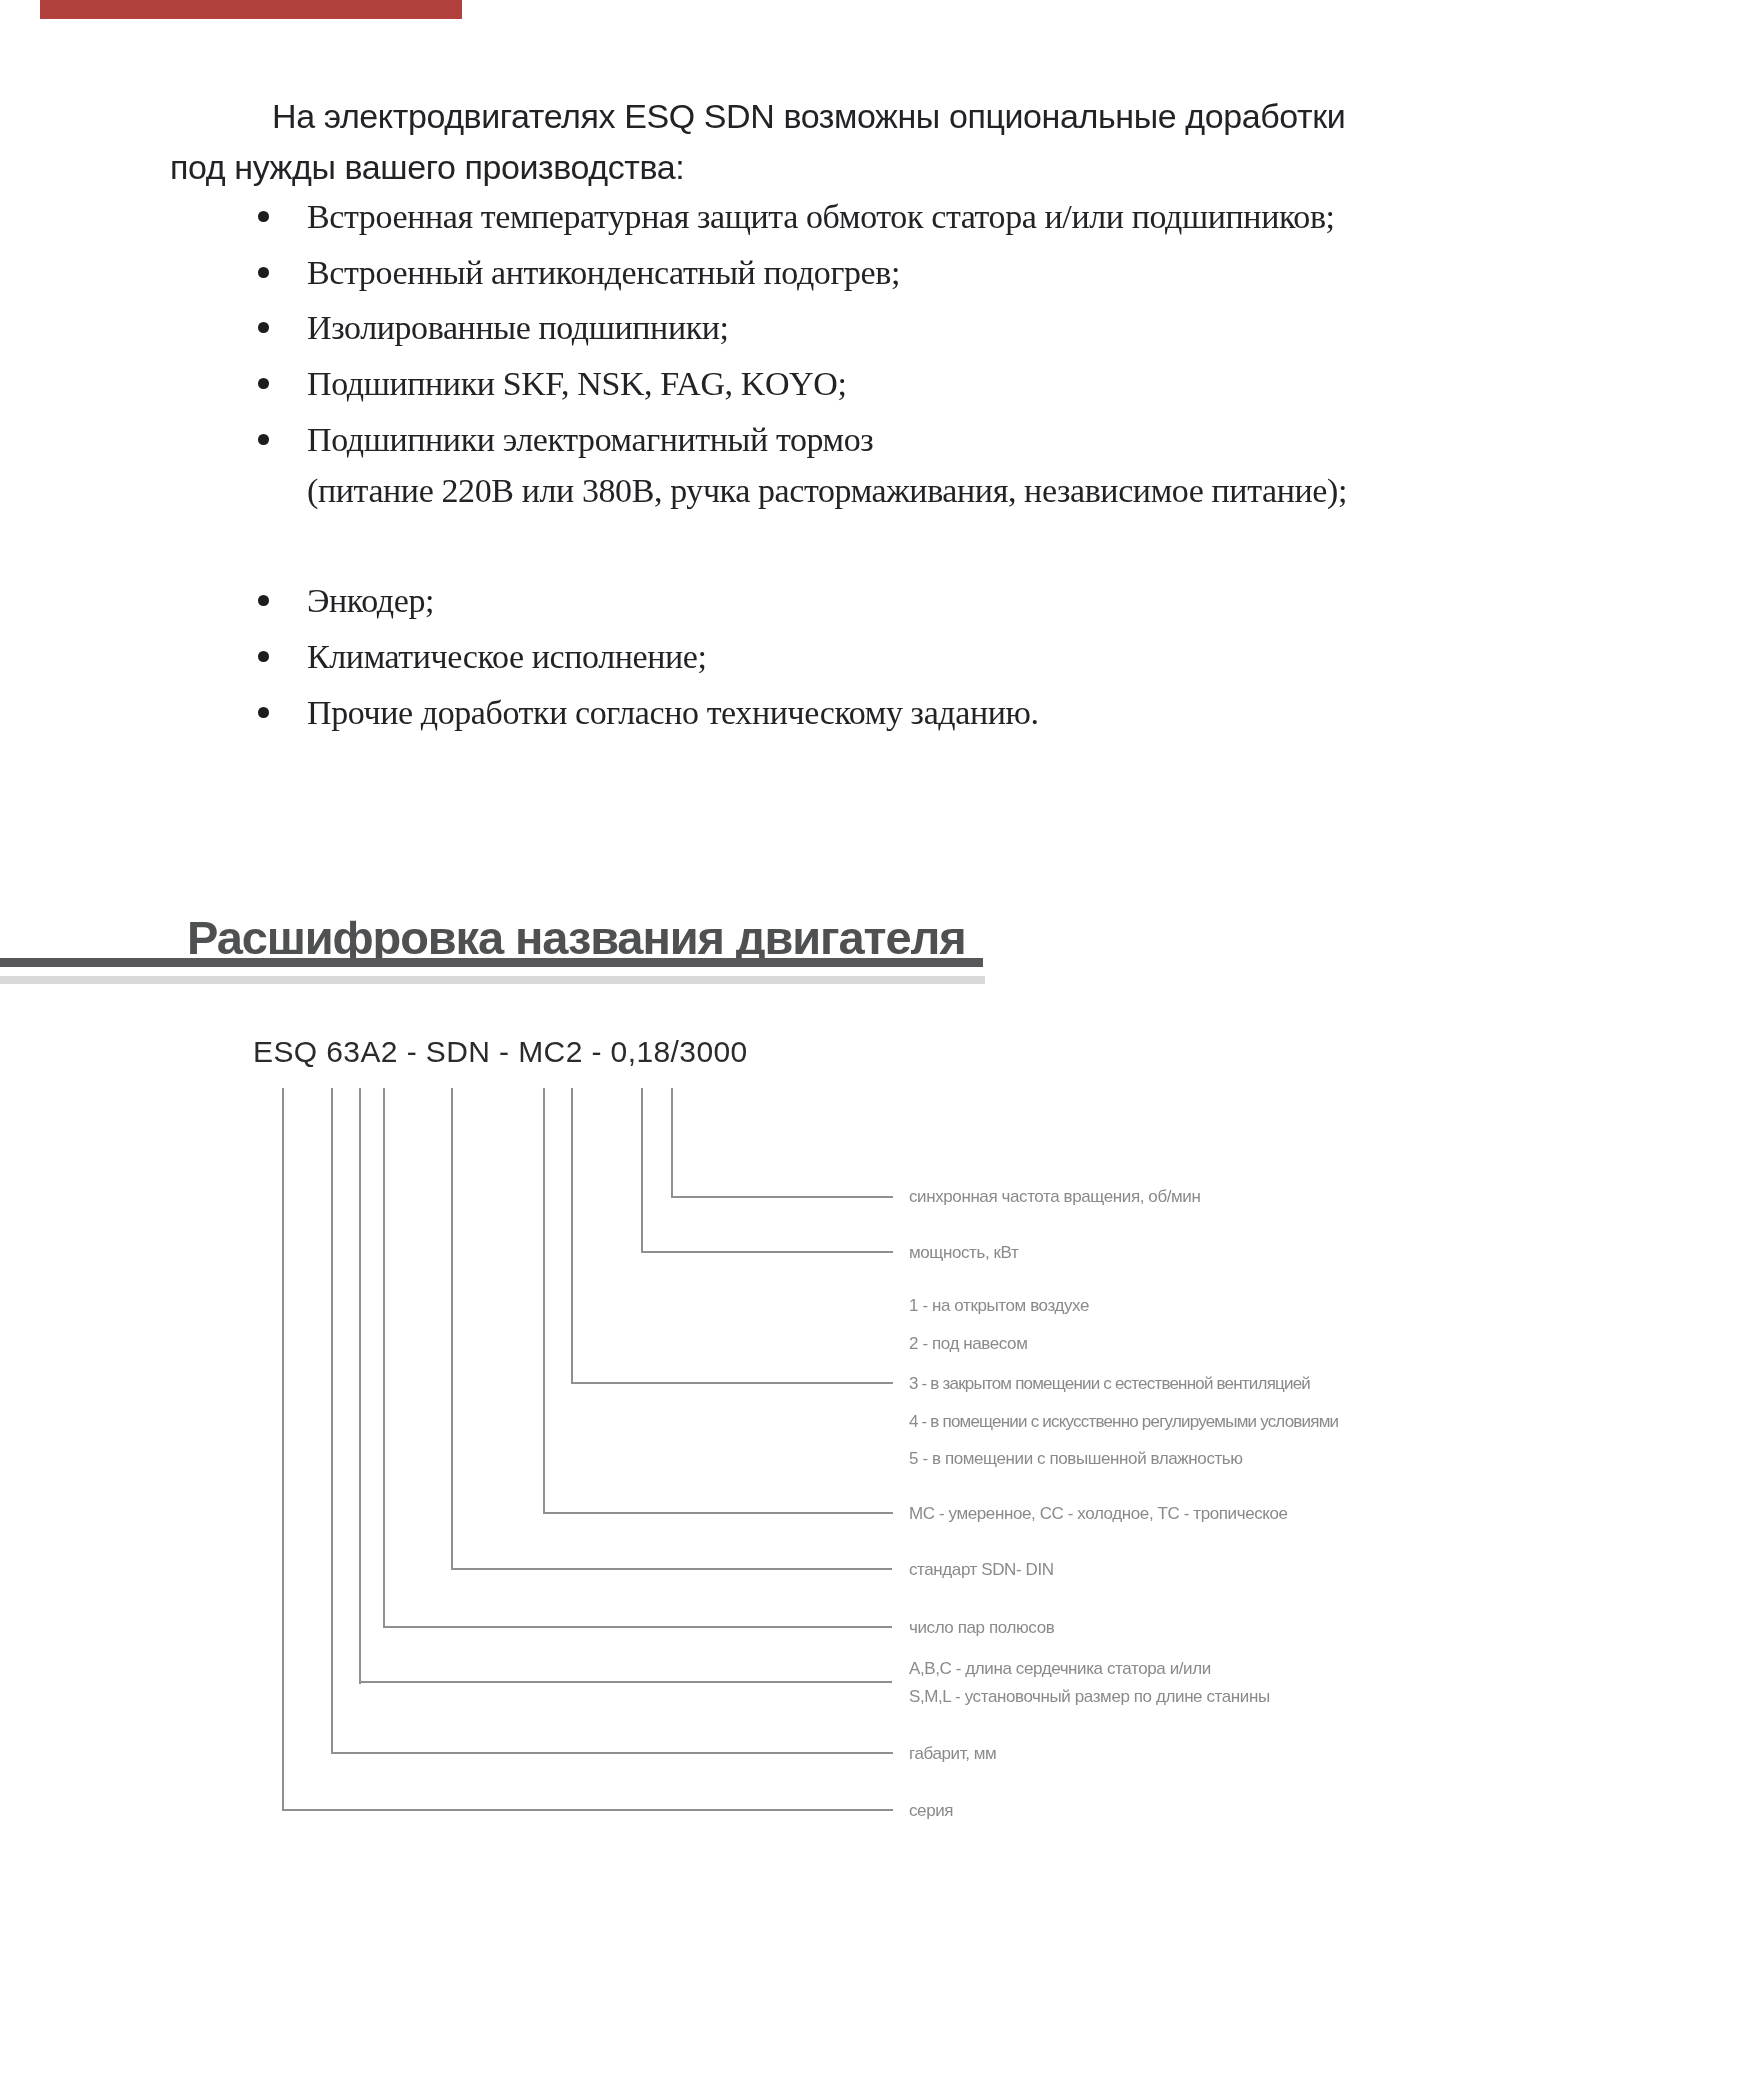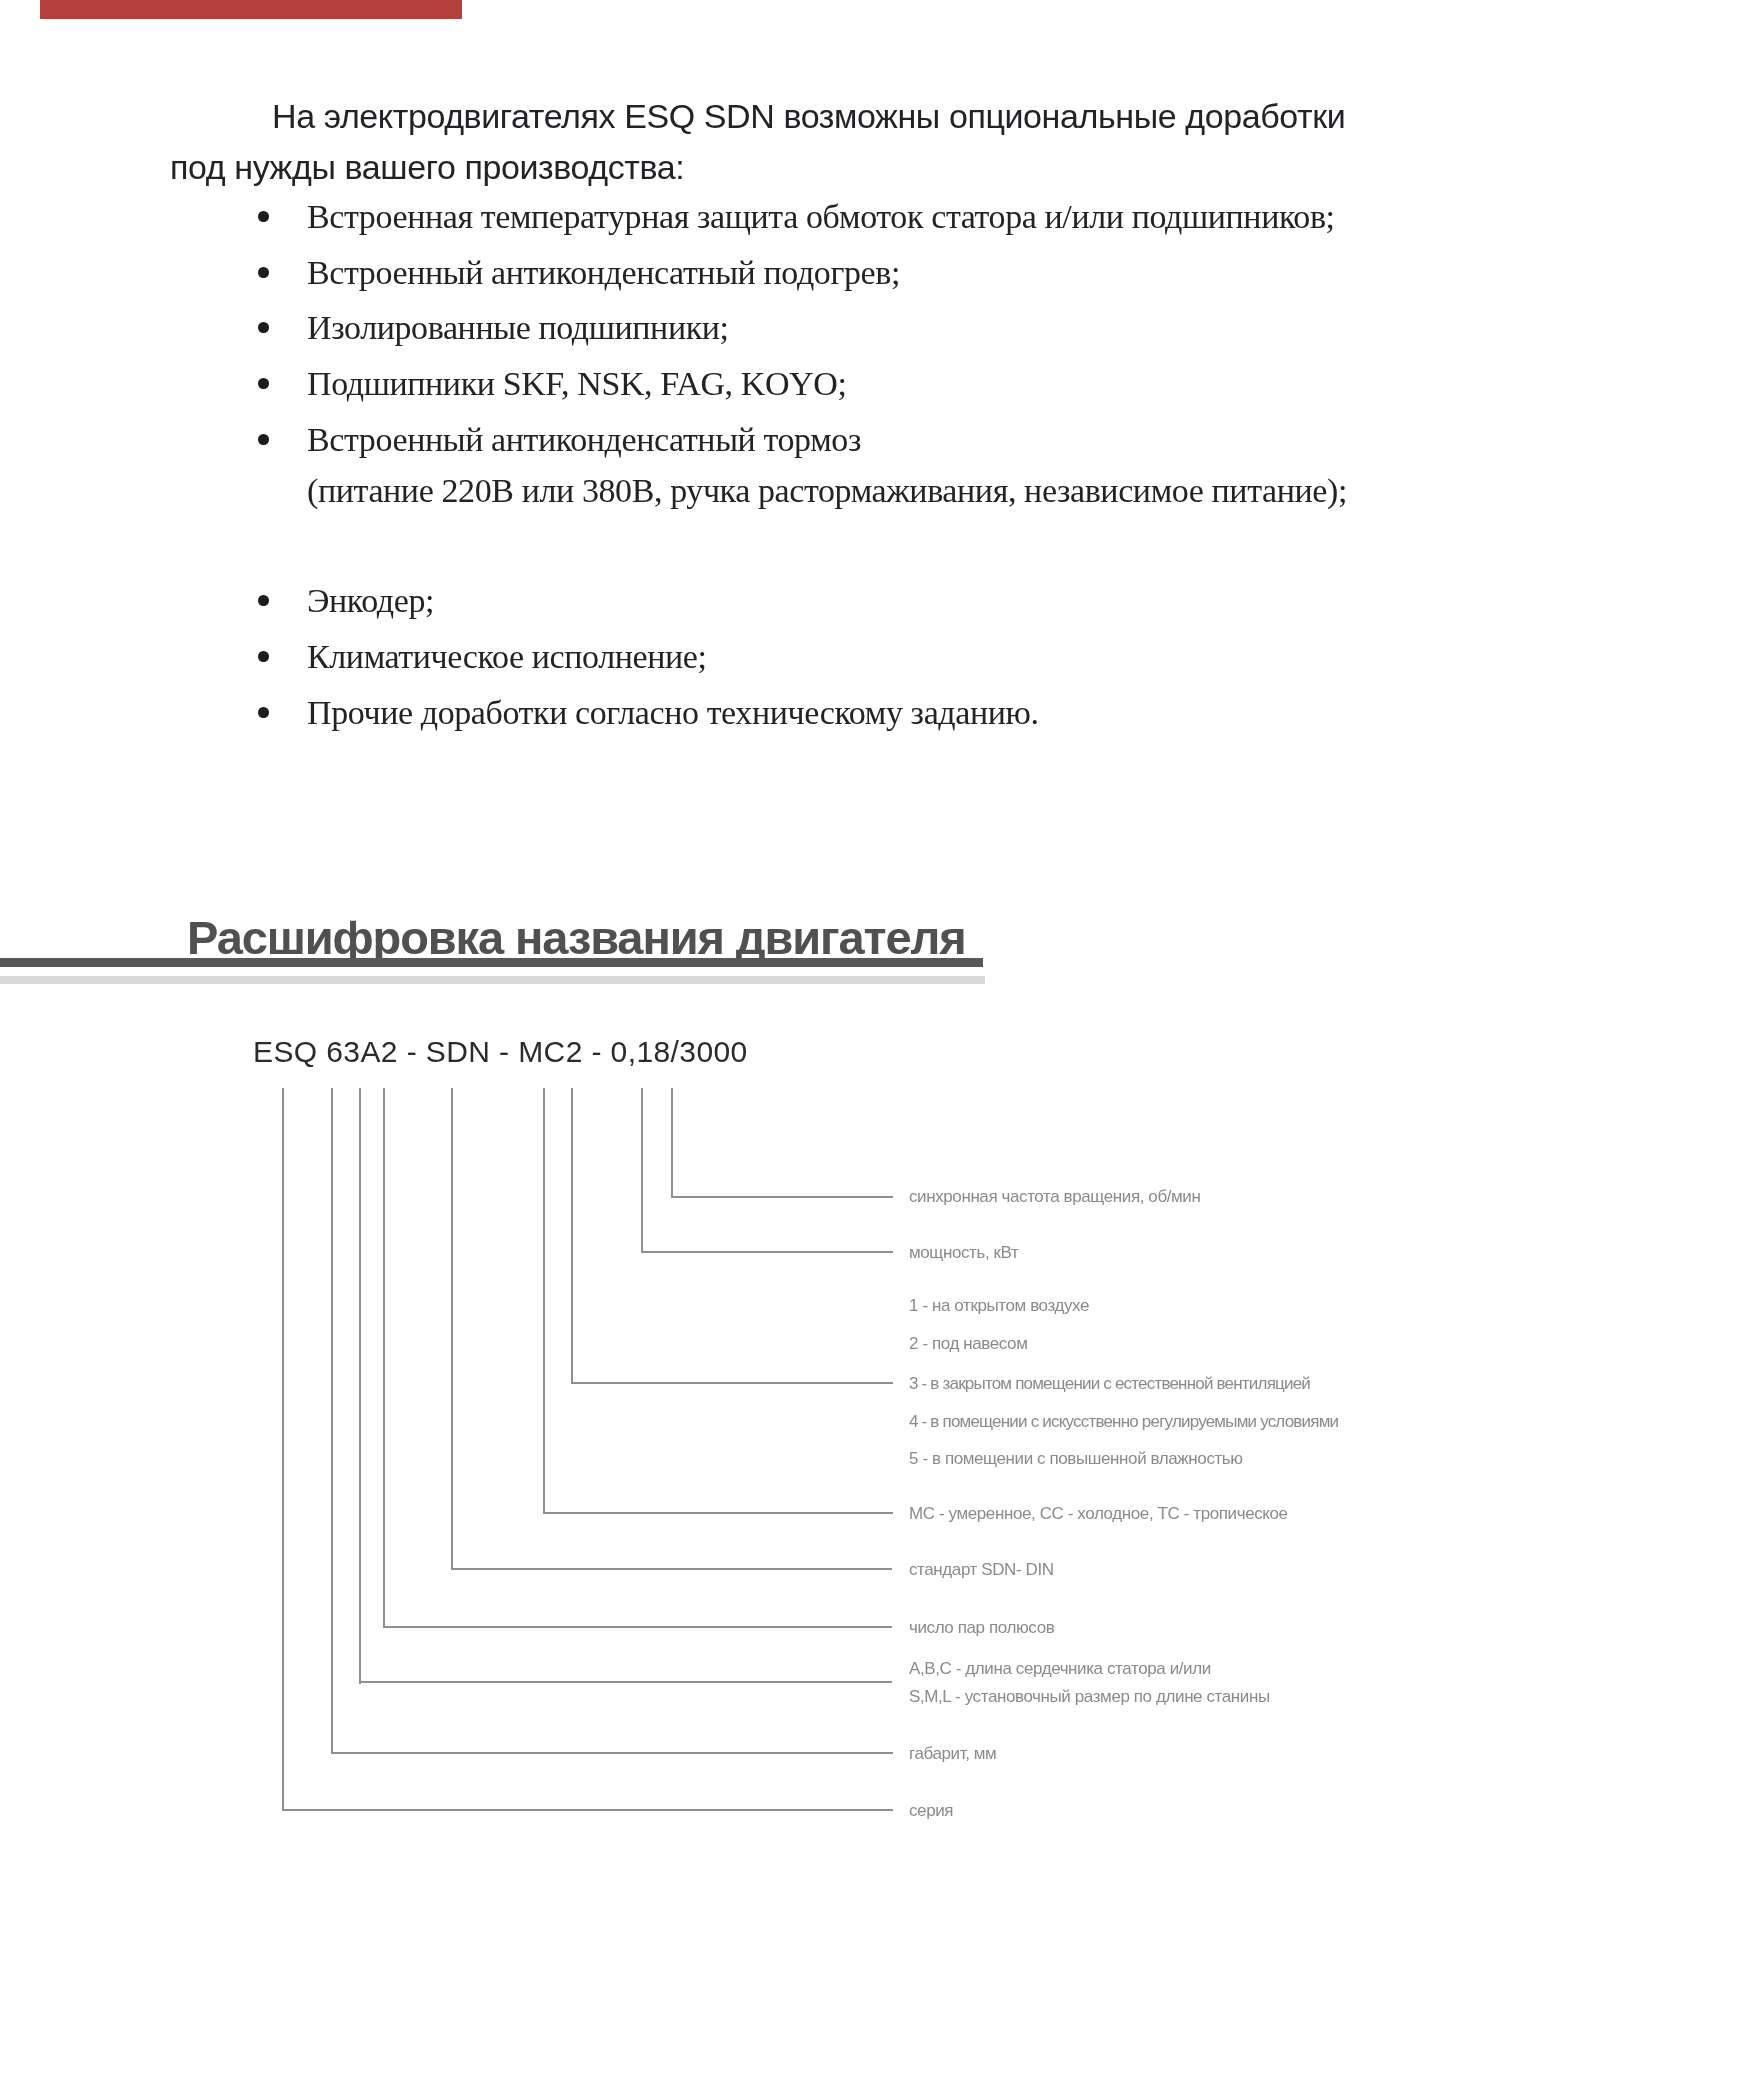--- a/index.html
+++ b/index.html
@@ -52,21 +52,21 @@
   <div class="opt-row" style="top:308px">
     <span class="marker"></span>
     <span>Изолированные подшипники;</span>
   </div>
   <div class="opt-row" style="top:364px">
     <span class="marker"></span>
     <span>Подшипники SKF, NSK, FAG, KOYO;</span>
   </div>
   <div class="opt-row" style="top:420px">
     <span class="marker"></span>
-    <span>Встроенный антиконденсатный тормоз</span>
+    <span>Подшипники электромагнитный тормоз</span>
   </div>
   <div class="opt-row" style="top:471px">
     <span>(питание 220В или 380В, ручка растормаживания, независимое питание);</span>
   </div>
   <div class="opt-row" style="top:581px">
     <span class="marker"></span>
     <span>Энкодер;</span>
   </div>
   <div class="opt-row" style="top:693px">
     <span class="marker"></span>

